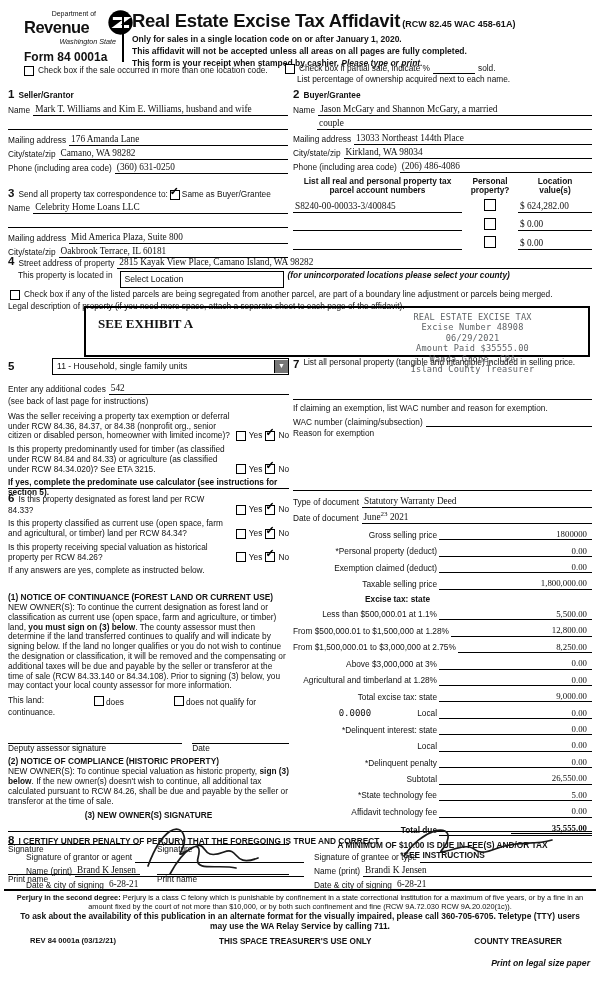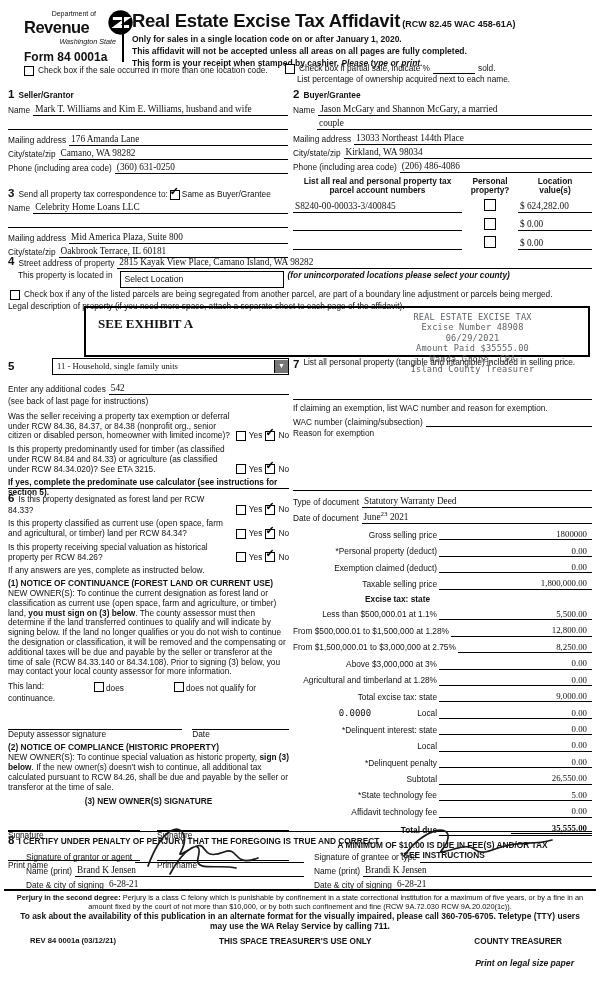--- a/index.html
+++ b/index.html
@@ -213,21 +213,21 @@
       <div>06/29/2021</div>
       <div>Amount Paid $35555.00</div>
       <div>Wanda Grone, CPA</div>
       <div>Island County Treasurer</div>
     </div>
   </div>
 
   <div class="abs" style="left:8px;top:358px;width:281px;">
     <div style="display:flex;align-items:center;">
       <span class="num" style="width:40px;">5</span>
-      <span class="dd" style="flex:1;font-family:Liberation Serif, serif;">
+      <span class="dd" style="flex:1;">
         <span>11 - Household, single family units</span>
         <span class="arrow">▼</span>
       </span>
     </div>
     <div class="frow" style="margin-top:8px;">
         <span class="lab">Enter any additional codes</span>
         <span class="fill">542</span>
       </div>
     <div>(see back of last page for instructions)</div>
     <div class="qrow" style="margin-top:5px;">
@@ -273,21 +273,21 @@
     <div class="qrow">
       <span class="qtext">Is this property receiving special valuation as historical property per RCW 84.26?</span>
       <span class="yn">
           <span class="cb"></span>
           <span>Yes</span>
           <span class="cb checked"></span>
           <span>No</span>
         </span>
     </div>
     <div>If any answers are yes, complete as instructed below.</div>
-    <div class="b" style="margin-top:3px;">(1) NOTICE OF CONTINUANCE (FOREST LAND OR CURRENT USE)</div>
+    <div class="b" style="margin-top:17px;">(1) NOTICE OF CONTINUANCE (FOREST LAND OR CURRENT USE)</div>
     <div><span>NEW OWNER(S): To continue the current designation as forest land or classification as current use (open space, farm and agriculture, or timber) land, </span><span class="b">you must sign on (3) below</span><span>. The county assessor must then determine if the land transferred continues to qualify and will indicate by signing below. If the land no longer qualifies or you do not wish to continue the designation or classification, it will be removed and the compensating or additional taxes will be due and payable by the seller or transferor at the time of sale (RCW 84.33.140 or 84.34.108). Prior to signing (3) below, you may contact your local county assessor for more information.</span></div>
     <div style="display:flex;margin-top:5px;">
       <span>This land:</span>
       <span style="margin-left:48px;"><span class="cb"></span><span>does</span></span>
       <span style="margin-left:48px;"><span class="cb"></span><span>does not qualify for</span></span>
     </div>
     <div>continuance.</div>
     <div style="display:flex;gap:10px;margin-top:12px;">
       <div style="flex:1.8;">
         <div class="sigline"></div>
@@ -490,15 +490,15 @@
   <div class="abs small7" style="left:4px;top:889px;right:4px;border-top:2px solid #000;padding-top:3px;text-align:center;">
     <span class="b">Perjury in the second degree:</span><span> Perjury is a class C felony which is punishable by confinement in a state correctional institution for a maximum of five years, or by a fine in an amount fixed by the court of not more than $10,000, or by both such confinement and fine (RCW 9A.72.030 RCW 9A.20.020(1c)).</span>
   </div>
   <div class="abs b" style="left:12px;top:912px;right:12px;text-align:center;font-size:8.4px;">To ask about the availability of this publication in an alternate format for the visually impaired, please call 360-705-6705. Teletype (TTY) users may use the WA Relay Service by calling 711.</div>
 
   <div class="abs" style="left:30px;top:937px;right:8px;display:flex;align-items:flex-start;">
     <span class="b" style="font-size:7.6px;">REV 84 0001a (03/12/21)</span>
     <span class="b" style="margin-left:auto;margin-right:auto;font-size:8.2px;">THIS SPACE TREASURER'S USE ONLY</span>
     <span class="b" style="font-size:8.2px;margin-right:30px;">COUNTY TREASURER</span>
   </div>
-  <div class="abs b i" style="right:26px;top:958px;font-size:8.6px;">Print on legal size paper</div>
+  <div class="abs b i" style="right:10px;top:958px;font-size:8.6px;">Print on legal size paper</div>
 
 </div>
 
 </body></html>

